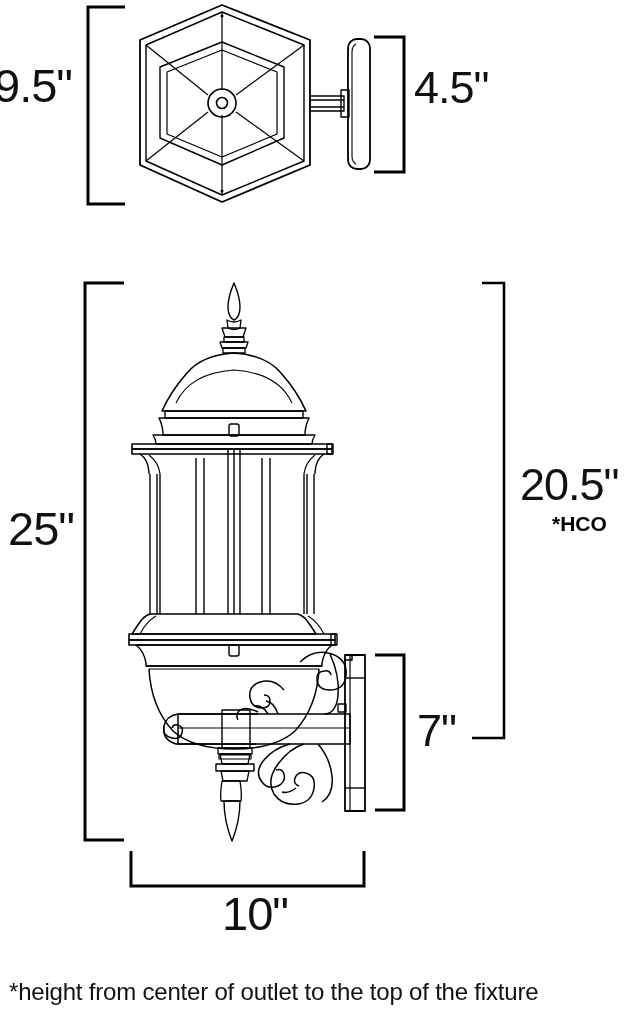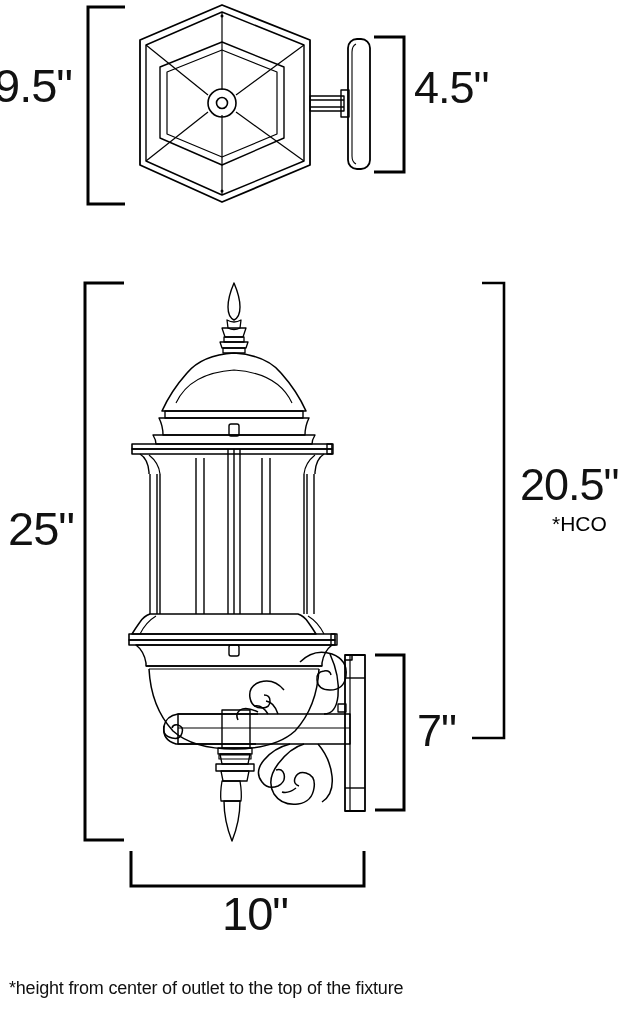--- a/index.html
+++ b/index.html
@@ -51,38 +51,39 @@
     top: 462px;
     font-size: 45px;
     letter-spacing: -1px;
   }
   .hco-note {
     position: absolute;
     left: 552px;
     top: 512px;
     font-size: 21px;
     letter-spacing: 0px;
+    font-weight: bold;
   }
   .dim-7 {
     left: 417px;
     top: 708px;
     font-size: 45px;
     letter-spacing: -1px;
   }
   .dim-10 {
     left: 222px;
     top: 890px;
     font-size: 47px;
     letter-spacing: -1px;
   }
   .footnote {
     position: absolute;
     left: 9px;
     top: 978px;
-    font-size: 18px;
+    font-size: 24px;
     color: #111111;
     white-space: nowrap;
     letter-spacing: -0.2px;
   }
   .svg-layer {
     position: absolute;
     left: 0; top: 0;
   }
 </style>
 </head>

